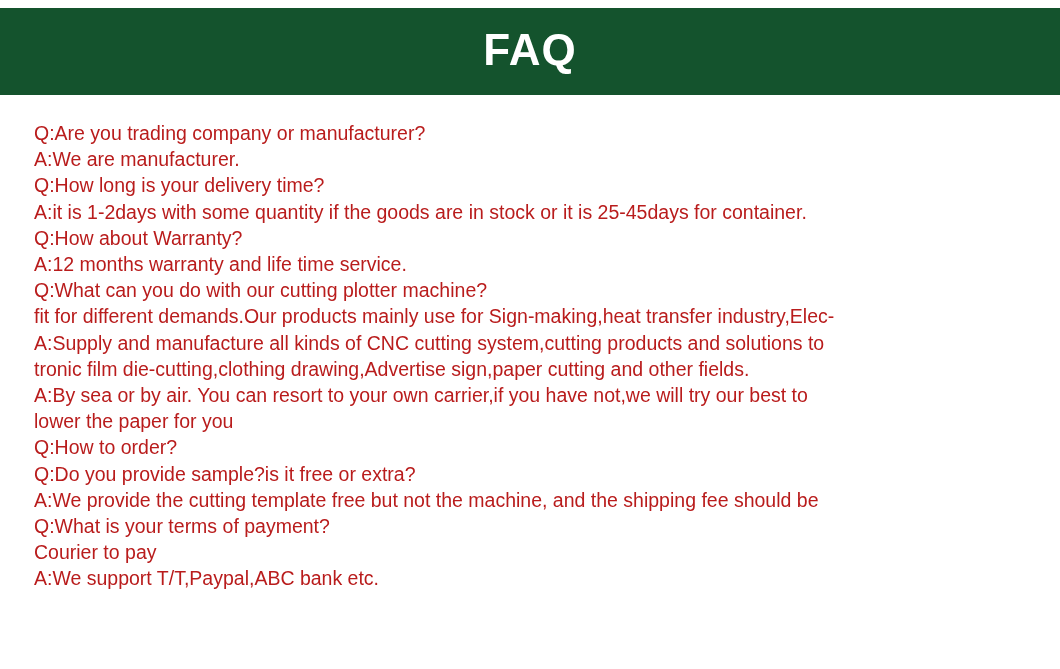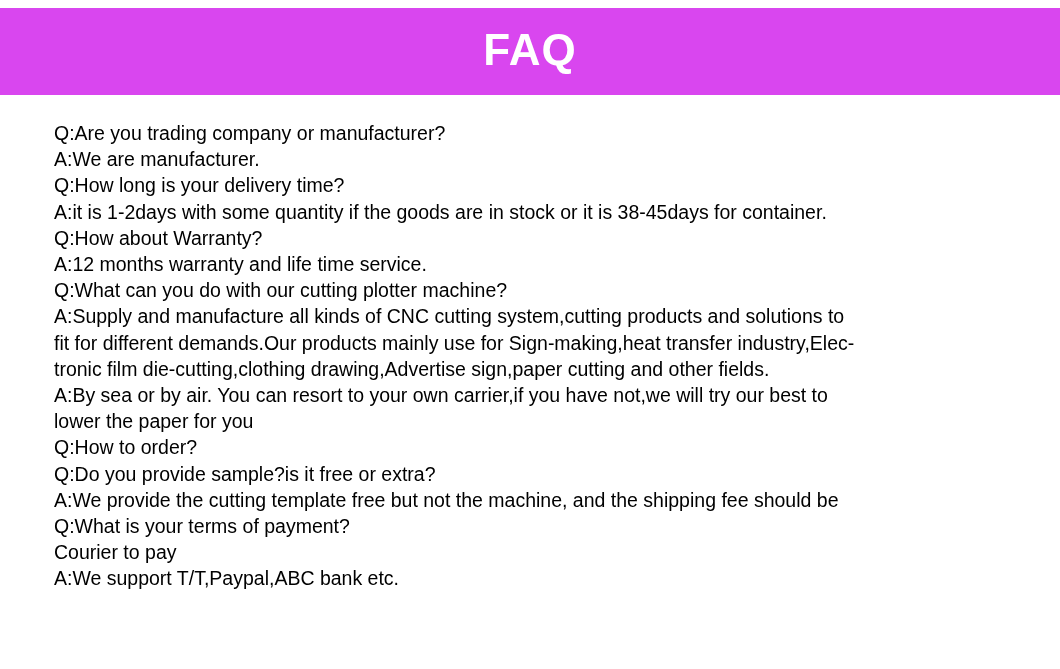--- a/index.html
+++ b/index.html
@@ -12,63 +12,62 @@
     width: 1060px;
     height: 669px;
     background: #ffffff;
     overflow: hidden;
     font-family: "Liberation Sans", sans-serif;
   }
   .header-bar {
     margin-top: 8px;
     width: 100%;
     height: 87px;
-    background: #d946ef;
+    background: #14532d;
     display: flex;
     align-items: center;
     justify-content: center;
   }
   .header-title {
     color: #ffffff;
     font-size: 44px;
     font-weight: 700;
     letter-spacing: 1px;
     line-height: 1;
     padding-bottom: 4px;
   }
   .faq-content {
     padding: 25px 40px 0 34px;
     font-size: 19.5px;
     line-height: 26.2px;
-    color: #000000;
-    margin-left: 20px;
+    color: #b91c1c;
   }
   .faq-line {
     white-space: nowrap;
   }
 </style>
 </head>
 <body>
 
 <div class="page">
 
   <div class="header-bar">
     <div class="header-title">FAQ</div>
   </div>
 
   <div class="faq-content">
     <div class="faq-line">Q:Are you trading company or manufacturer?</div>
     <div class="faq-line">A:We are manufacturer.</div>
     <div class="faq-line">Q:How long is your delivery time?</div>
-    <div class="faq-line">A:it is 1-2days with some quantity if the goods are in stock or it is 38-45days for container.</div>
+    <div class="faq-line">A:it is 1-2days with some quantity if the goods are in stock or it is 25-45days for container.</div>
     <div class="faq-line">Q:How about Warranty?</div>
     <div class="faq-line">A:12 months warranty and life time service.</div>
     <div class="faq-line">Q:What can you do with our cutting plotter machine?</div>
+    <div class="faq-line">fit for different demands.Our products mainly use for Sign-making,heat transfer industry,Elec-</div>
     <div class="faq-line">A:Supply and manufacture all kinds of CNC cutting system,cutting products and solutions to</div>
-    <div class="faq-line">fit for different demands.Our products mainly use for Sign-making,heat transfer industry,Elec-</div>
     <div class="faq-line">tronic film die-cutting,clothing drawing,Advertise sign,paper cutting and other fields.</div>
     <div class="faq-line">A:By sea or by air. You can resort to your own carrier,if you have not,we will try our best to</div>
     <div class="faq-line">lower the paper for you</div>
     <div class="faq-line">Q:How to order?</div>
     <div class="faq-line">Q:Do you provide sample?is it free or extra?</div>
     <div class="faq-line">A:We provide the cutting template free but not the machine, and the shipping fee should be</div>
     <div class="faq-line">Q:What is your terms of payment?</div>
     <div class="faq-line">Courier to pay</div>
     <div class="faq-line">A:We support T/T,Paypal,ABC bank etc.</div>
   </div>

